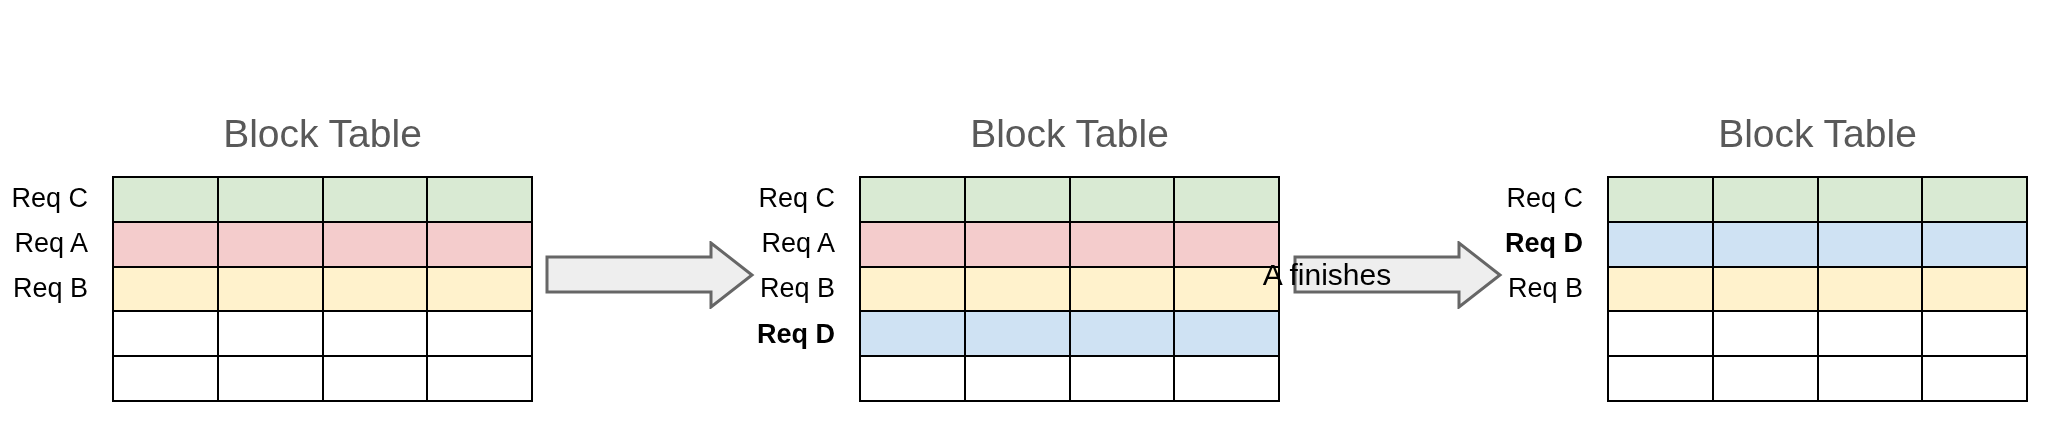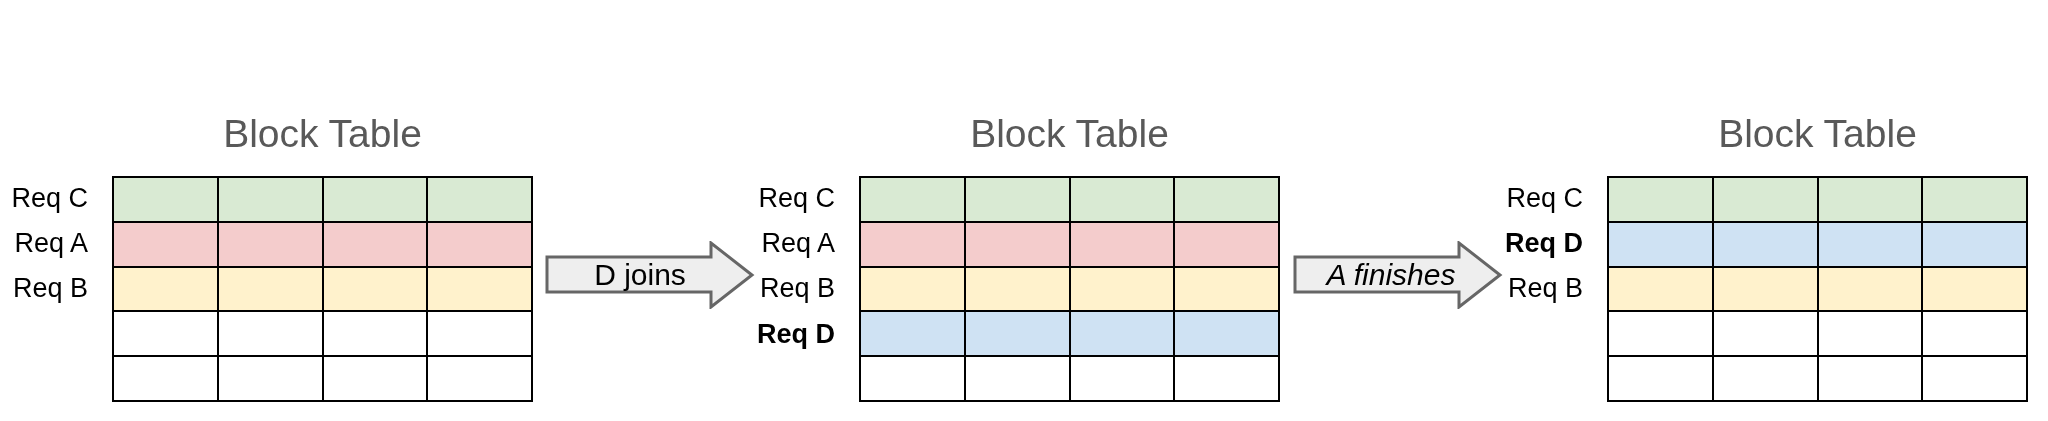--- a/index.html
+++ b/index.html
@@ -43,21 +43,21 @@
   .arrow-label{
     position:absolute;top:257px;width:190px;height:35px;
     display:flex;align-items:center;justify-content:center;
     font-size:30px;color:#000;white-space:nowrap;
   }
   
   #title-1{left:112px;} #grid-1{left:112px;} #labels-1{left:-22px;}
   #title-2{left:859px;} #grid-2{left:859px;} #labels-2{left:725px;}
   #title-3{left:1607px;} #grid-3{left:1607px;} #labels-3{left:1473px;}
   #arrow-1{left:545px;} #arrow-label-1{left:545px;}
-  #arrow-2{left:1293px;} #arrow-label-2{left:1296px;font-style:italic;}
+  #arrow-2{left:1293px;} #arrow-label-2{left:1232px;}
 </style>
 </head>
 <body>
 
 <div id="canvas" style="--title: #000000; --table_title: #595959; --grid_line: #000000; --arrow_fill: #eeeeee; --arrow_border: #666666; --req_c_green: #d9ead3; --req_a_red: #f4cccc; --req_b_yellow: #fff2cc; --req_d_blue: #cfe2f3; --empty_white: #ffffff;">
 
 
   <div class="panel-title" id="title-1">Block Table</div>
   <div class="labels" id="labels-1">
       <div class="row-label" style="top: 0px;">Req C</div>
@@ -83,21 +83,20 @@
       <div class="cell" style="background: rgb(255, 255, 255);"></div>
       <div class="cell" style="background: rgb(255, 255, 255);"></div>
       <div class="cell" style="background: rgb(255, 255, 255);"></div>
       <div class="cell" style="background: rgb(255, 255, 255);"></div>
       <div class="cell" style="background: rgb(255, 255, 255);"></div>
     </div>
 
   <svg class="arrow" id="arrow-1" viewBox="0 0 210 68" width="210" height="68">
     <polygon points="2,16 166,16 166,2 207,34 166,66 166,51 2,51" stroke-width="3" fill="#eeeeee" stroke="#666666"></polygon>
   </svg>
-  <div class="arrow-label" id="arrow-label-1">D joins</div>
 
   <div class="panel-title" id="title-2">Block Table</div>
   <div class="labels" id="labels-2">
       <div class="row-label" style="top: 0px;">Req C</div>
       <div class="row-label" style="top: 45.2px;">Req A</div>
       <div class="row-label" style="top: 90.4px;">Req B</div>
       <div class="row-label bold" style="top: 135.6px;">Req D</div>
     </div>
   <div class="grid" id="grid-2" style="grid-template-columns: repeat(4, 1fr); grid-template-rows: repeat(5, 1fr);">
       <div class="cell" style="background: rgb(217, 234, 211);"></div>

